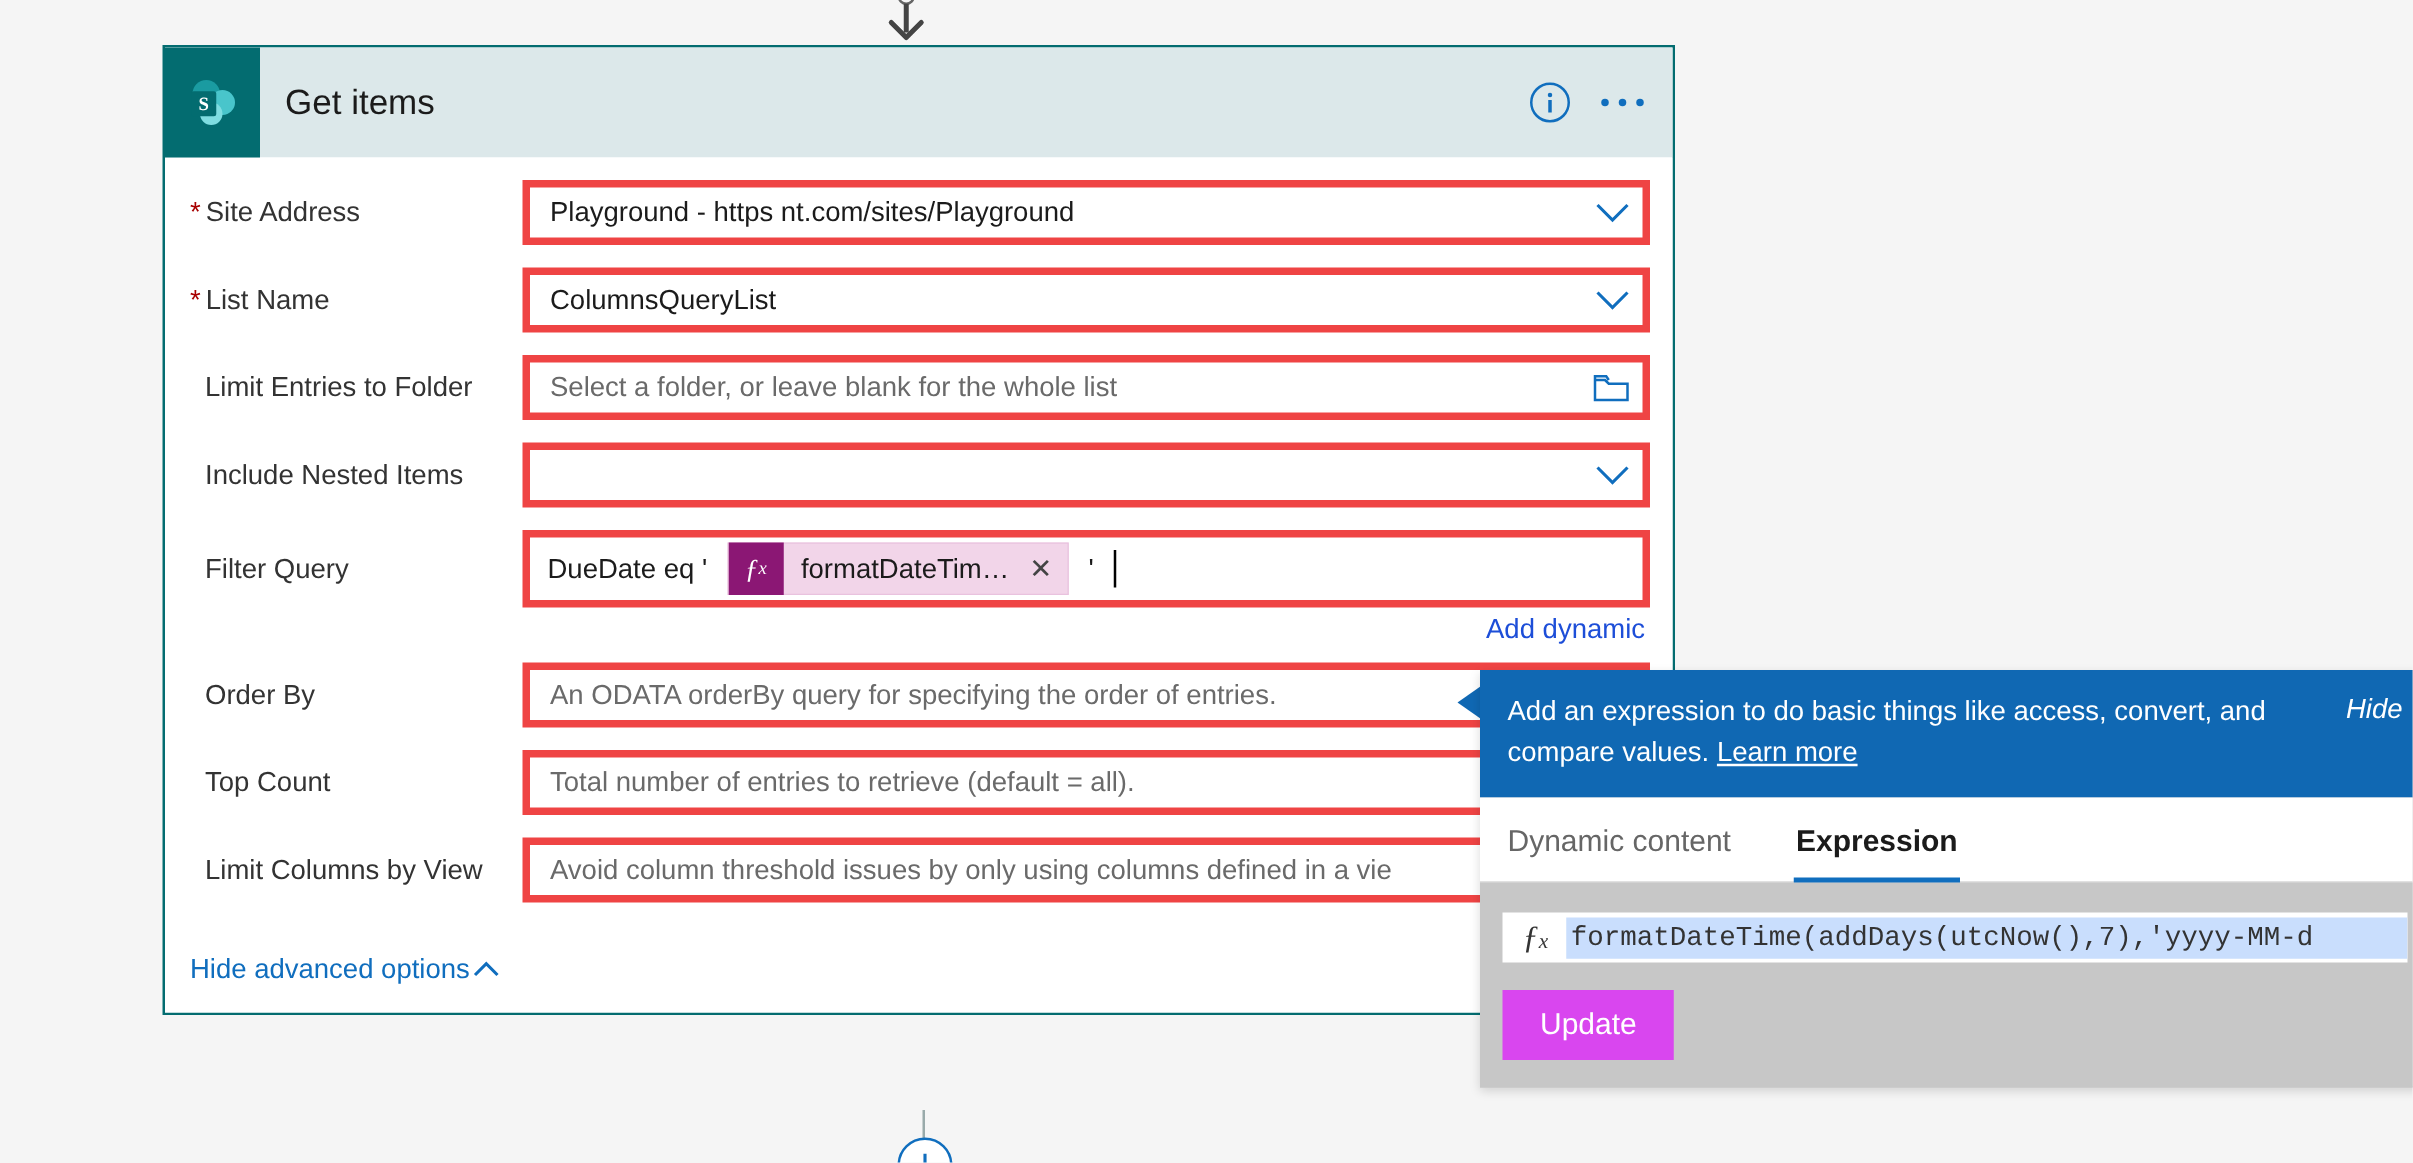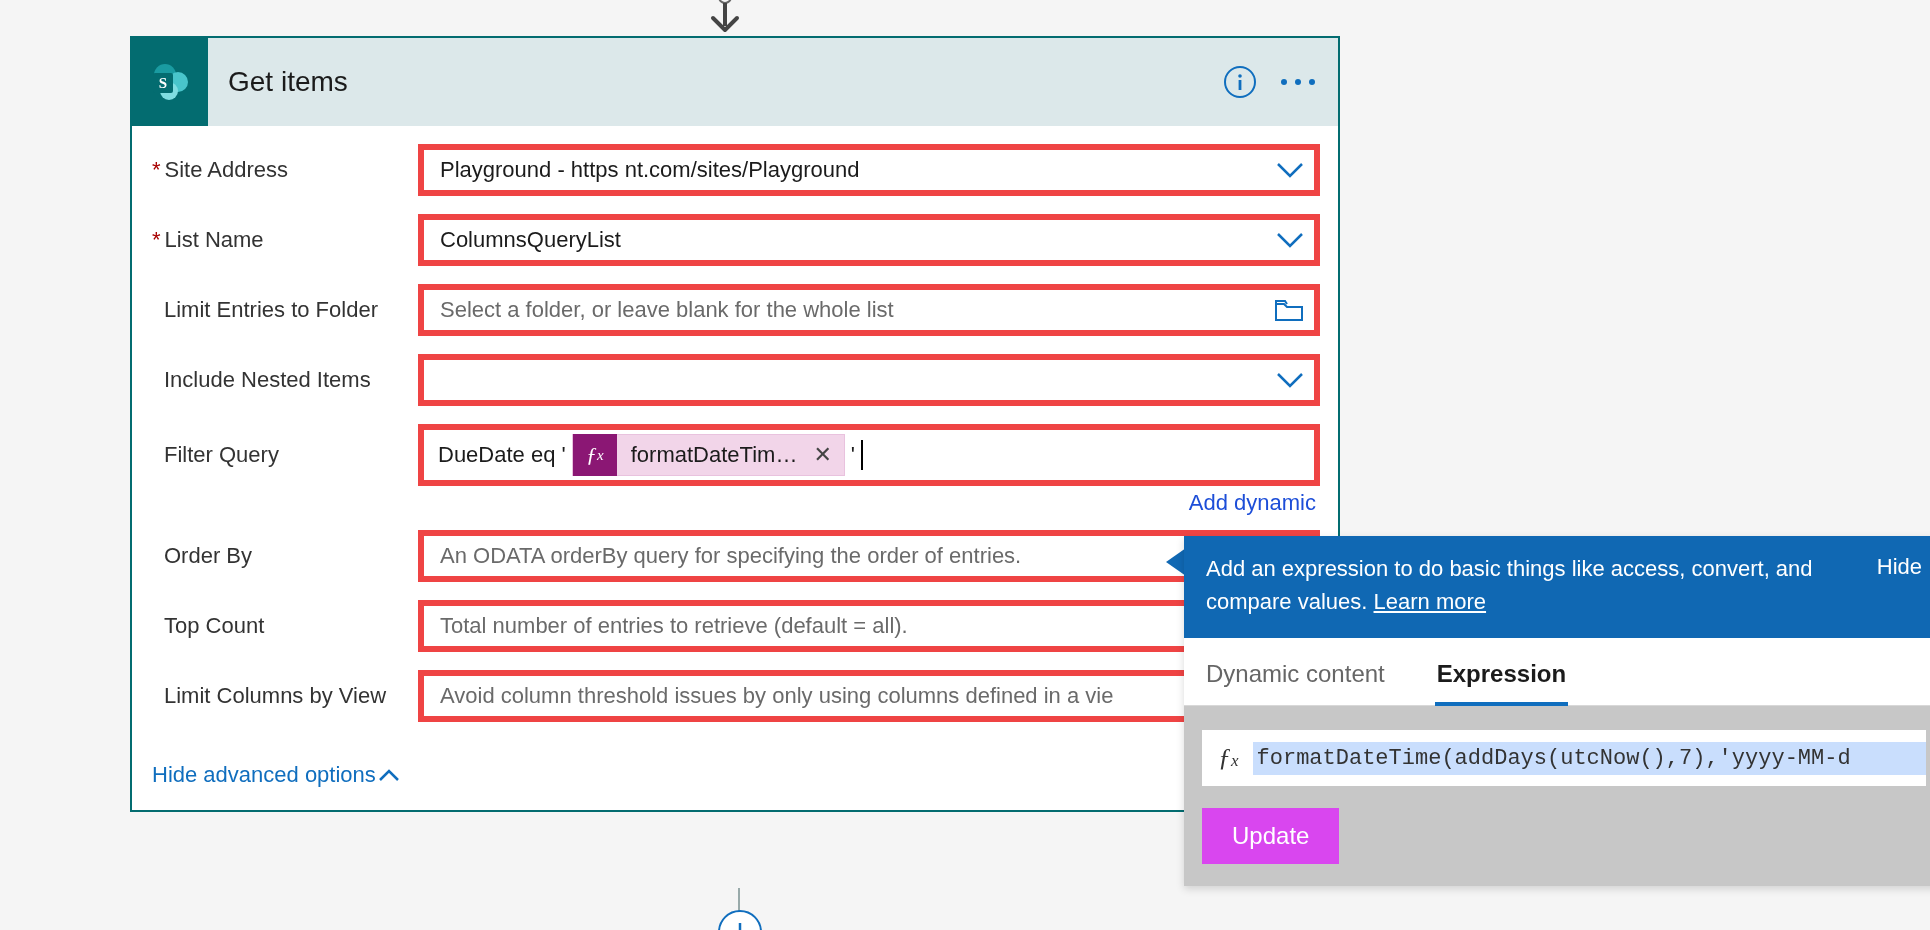--- a/index.html
+++ b/index.html
@@ -92,21 +92,21 @@
   }
   .field.placeholder-text { color: #6a6a6a; }
   .field .text { white-space: nowrap; overflow: hidden; text-overflow: clip; }
   .field .right-icon {
     position: absolute;
     right: 10px; top: 50%; transform: translateY(-50%);
   }
 
   
   .field.inputish { padding: 4px 16px 4px 14px; height: auto; min-height: 56px; }
-  .token-flow { display: flex; align-items: center; flex-wrap: wrap; gap: 2px; }
+  .token-flow { display: flex; align-items: center; flex-wrap: wrap; gap: 12px; }
   .lit { font-size: 22px; color: #1b1b1b; }
   .token {
     display: inline-flex; align-items: center;
     height: 42px;
     background: #f2d5e9;
     border: 1px solid #e9c2de;
     margin: 0 4px;
   }
   .token .fx {
     width: 44px; height: 42px; background: #8b1774;
@@ -170,21 +170,21 @@
     border-right: 20px solid #1068b3;
   }
   .pop-hdr {
     background: #1068b3;
     color: #fff;
     padding: 16px 22px 20px 22px;
     display: flex; align-items: flex-start; gap: 20px;
   }
   .pop-hdr .desc { flex:1; font-size: 22px; line-height: 1.5; }
   .pop-hdr .desc a { color: #fff; text-decoration: underline; cursor:pointer; }
-  .pop-hdr .hide { font-size: 22px; cursor:pointer; padding-top:2px; }
+  .pop-hdr .hide { font-size: 22px; cursor:pointer; padding-top:2px;font-style:italic; }
   .pop-tabs {
     background: #fff;
     display: flex; gap: 48px;
     padding: 14px 20px 0 20px;
     font-size: 24px;
     border-bottom: 1px solid #d8d8d8;
   }
   .pop-tab {
     padding: 8px 2px 14px 2px;
     color: #666; cursor: pointer;
@@ -194,21 +194,21 @@
     border-bottom: 4px solid #106ebe;
     margin-bottom: -1px;
   }
   .pop-body {
     background: #c7c7c7;
     padding: 24px 18px 22px 18px;
   }
   .expr-box {
     background: #fff;
     display: flex; align-items: center;
-    height: 56px;
+    height: 40px;
     padding: 0 0 0 10px;
     overflow: hidden;
   }
   .expr-box .fx {
     font-family: Georgia, "Times New Roman", serif;
     font-style: italic; font-size: 26px; color: #333;
     padding: 0 14px 0 6px;
   }
   .expr-box .code {
     flex: 1;

